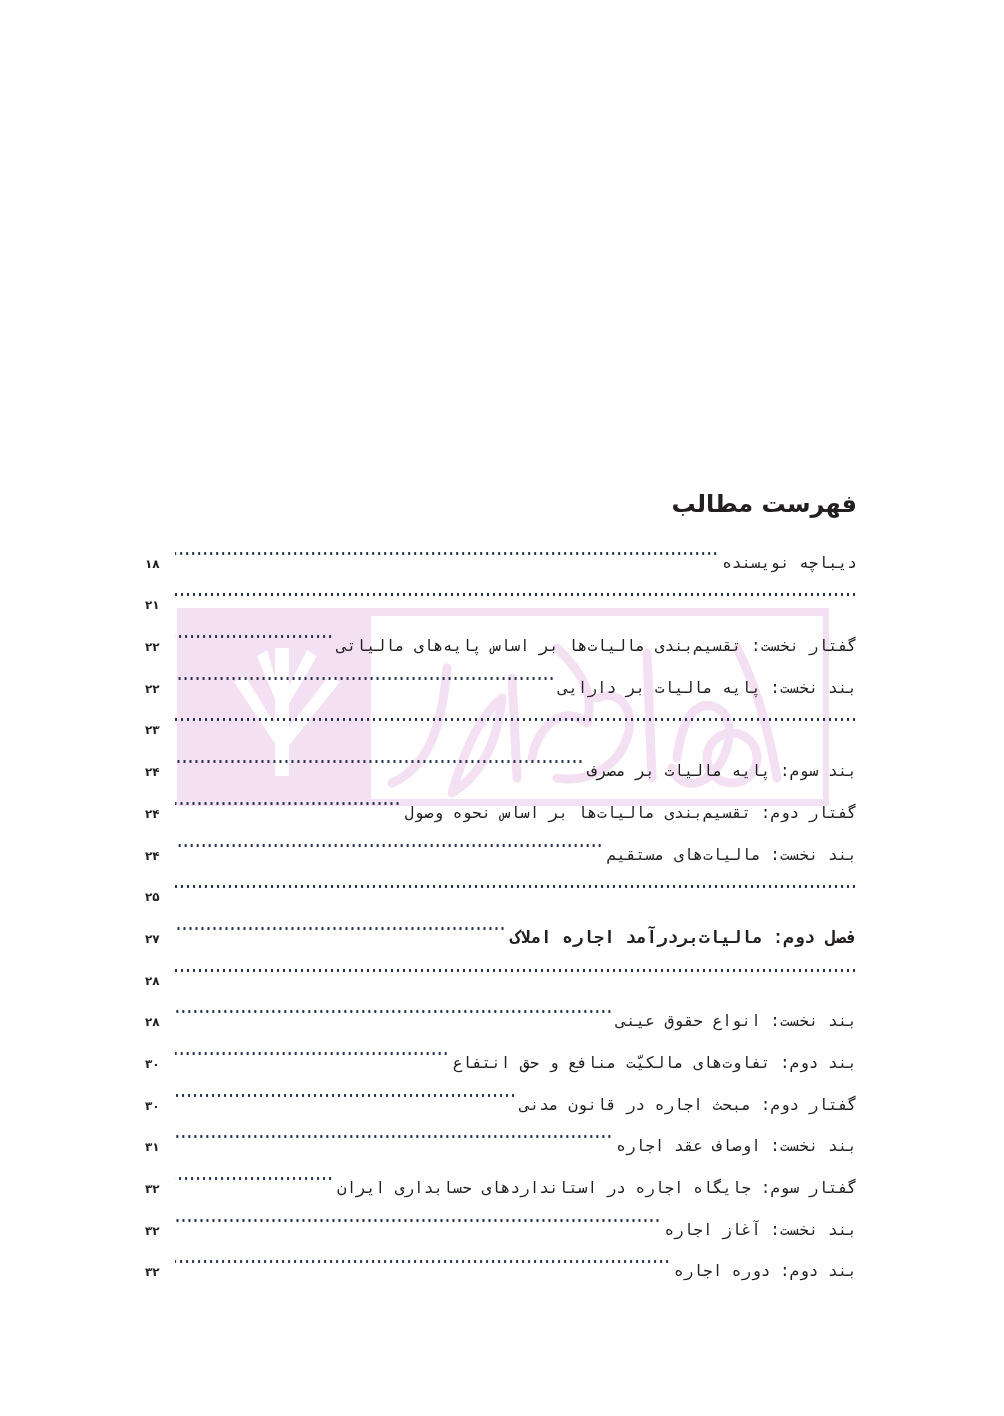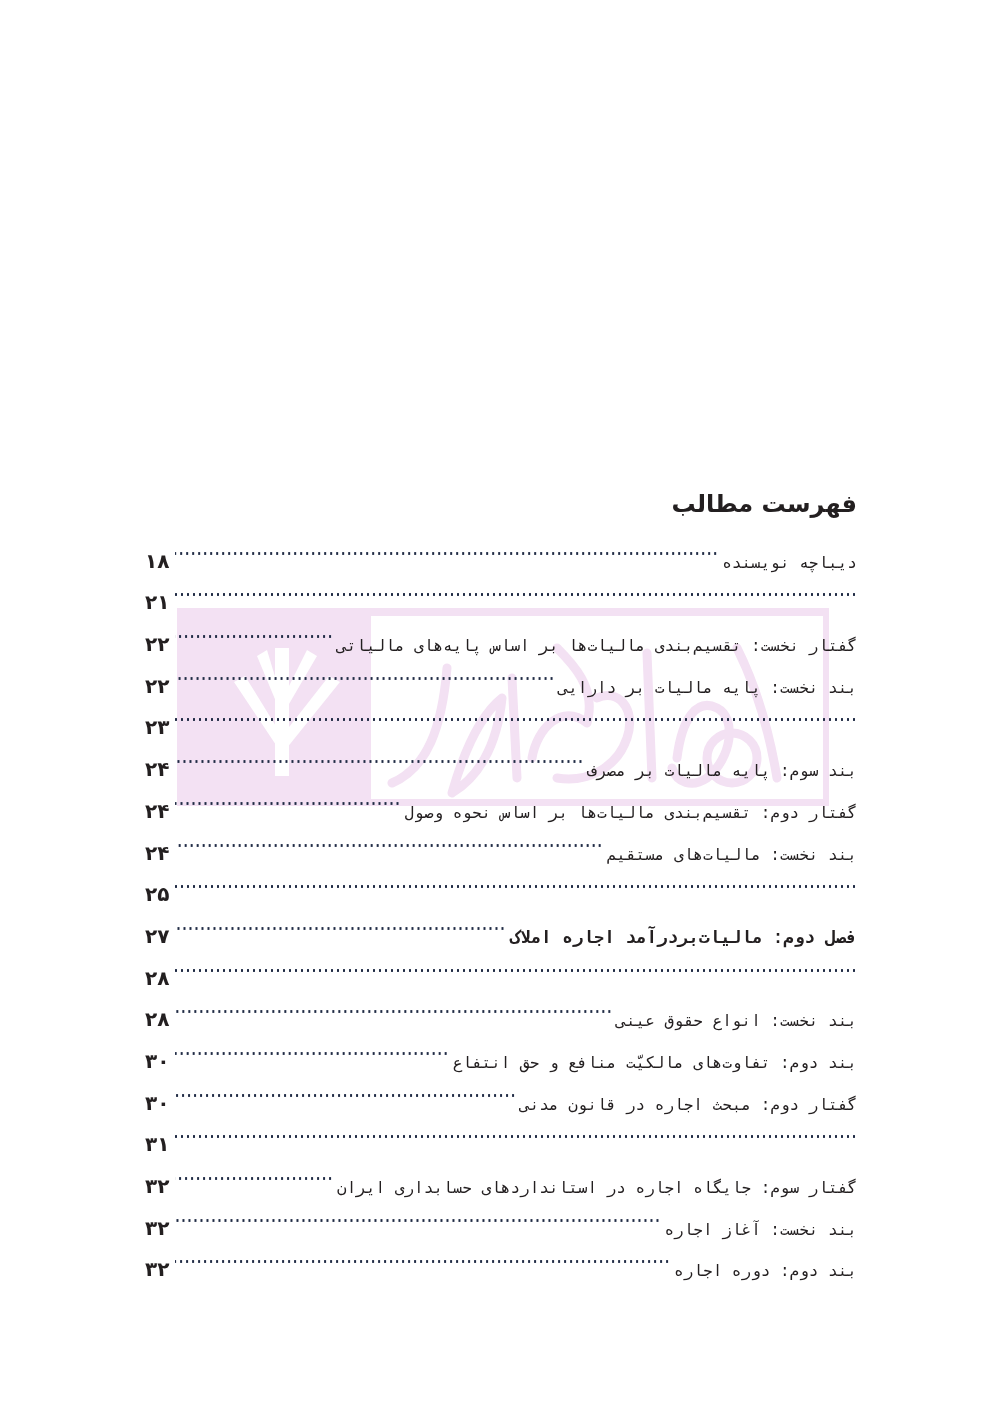--- a/index.html
+++ b/index.html
@@ -104,21 +104,21 @@
       background-image: radial-gradient(circle, #1f2a44 1.1px, transparent 1.3px);
       background-size: 6px 3px;
       background-repeat: repeat-x;
       background-position: right center;
     }
     .toc-page {
       flex: 0 0 auto;
       min-width: 28px;
       text-align: left;
       font-weight: bold;
-      font-size: 20px;
+      font-size: 12px;
       padding-right: 2px;
     }
   </style>
 </head>
 <body>
 
 <div class="watermark">
   <div class="wm-solid">
     <svg class="wm-logo" width="140" height="140" viewBox="0 0 140 140">
       <g fill="#ffffff">
@@ -209,20 +209,21 @@
     <span class="toc-text">بند دوم: تفاوت‌های مالکیّت منافع و حق انتفاع</span>
     <span class="toc-leader"></span>
     <span class="toc-page">۳۰</span>
   </div>
   <div class="toc-row section">
     <span class="toc-text">گفتار دوم: مبحث اجاره در قانون مدنی</span>
     <span class="toc-leader"></span>
     <span class="toc-page">۳۰</span>
   </div>
   <div class="toc-row subsection">
+    <span class="toc-text">بند نخست: اوصاف عقد اجاره</span>
     <span class="toc-leader"></span>
     <span class="toc-page">۳۱</span>
   </div>
   <div class="toc-row section">
     <span class="toc-text">گفتار سوم: جایگاه اجاره در استانداردهای حسابداری ایران</span>
     <span class="toc-leader"></span>
     <span class="toc-page">۳۲</span>
   </div>
   <div class="toc-row subsection">
     <span class="toc-text">بند نخست: آغاز اجاره</span>

